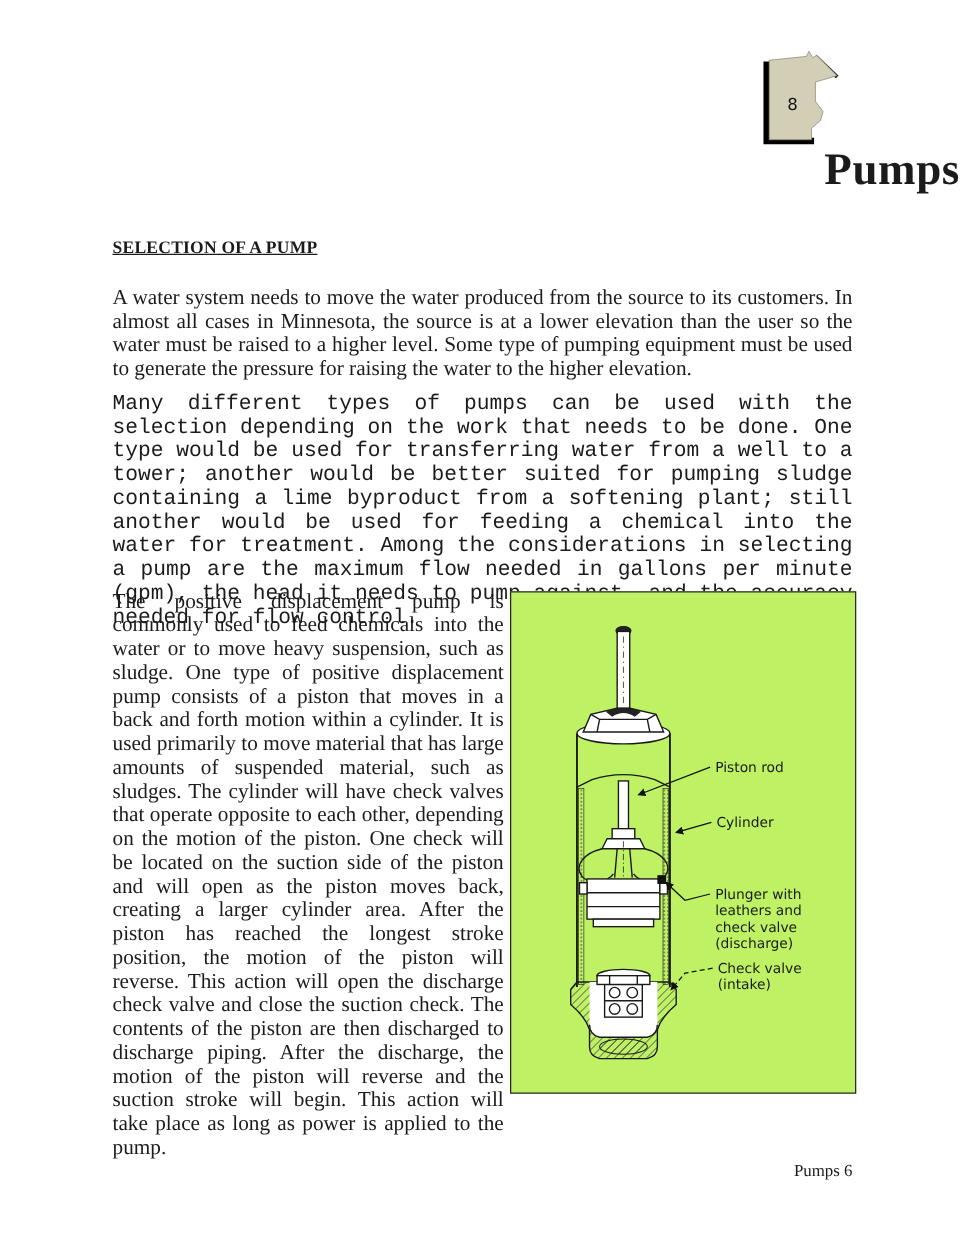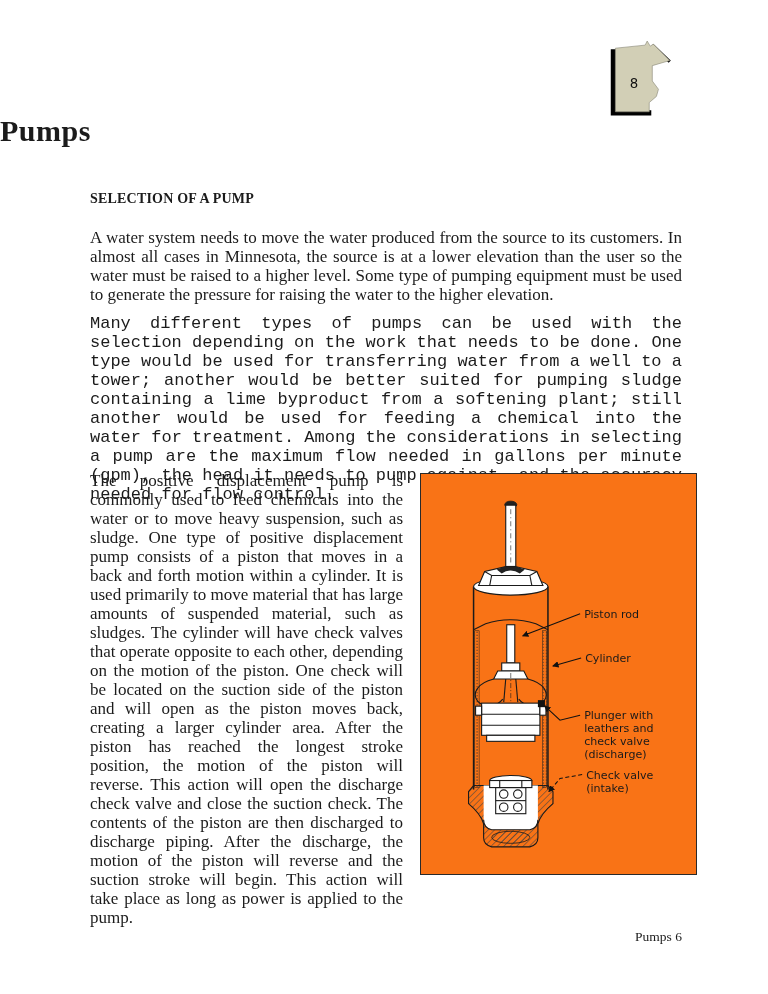--- a/index.html
+++ b/index.html
@@ -23,58 +23,58 @@
   .badge svg { width: 100%; height: 100%; }
   .badge text {
     font-family: "DejaVu Sans", sans-serif;
     font-size: 13px;
     fill: #111;
   }
   .doc-title {
     position: absolute;
     left: 0; right: 0;
     top: 114px;
-    text-align: left;
-    font-size: 30px;
+    text-align: right;
+    font-size: 36px;
     font-weight: bold;
     letter-spacing: 0.5px;
   }
   .doc-heading {
     position: absolute;
     left: 90px;
     width: 592px;
     font-size: 14px;
     font-weight: bold;
     letter-spacing: 0.2px;
   }
-  .heading-1 { top: 191px; }
+  .heading-1 { top: 191px; text-decoration: underline; }
   .heading-2 { top: 434px; }
   .doc-para {
     position: absolute;
     left: 90px;
     width: 592px;
     font-size: 17px;
     line-height: 19px;
     text-align: justify;
     margin: 0;
   }
   .para-1 { top: 228px; }
   .para-2 { top: 314px; font-family: Liberation Mono, monospace; }
   .para-3 {
     top: 471px;
     width: 313px;
   }
   .figure-box {
     position: absolute;
-    left: 420px;
+    left: 408px;
     top: 473px;
     width: 275px;
     height: 400px;
     border: 1px solid #2a2a2a;
-    background: #f97316;
+    background: #bef264;
     box-sizing: content-box;
   }
   .figure-box svg { width: 275px; height: 400px; display: block; }
   .fig-label text {
     font-family: "DejaVu Sans", sans-serif;
     font-size: 11px;
     fill: #1a1a1a;
   }
   .page-number {
     position: absolute;

